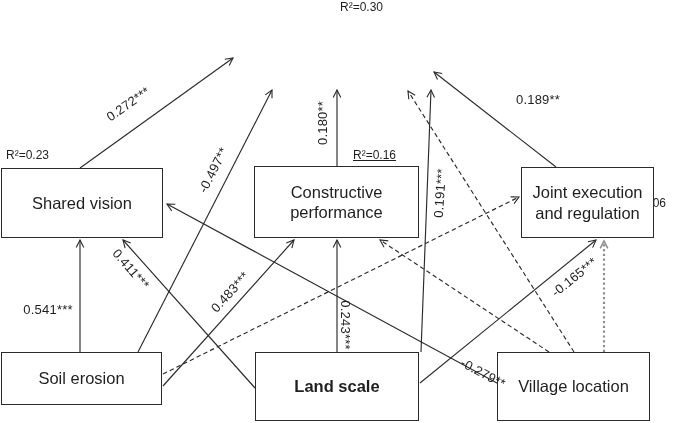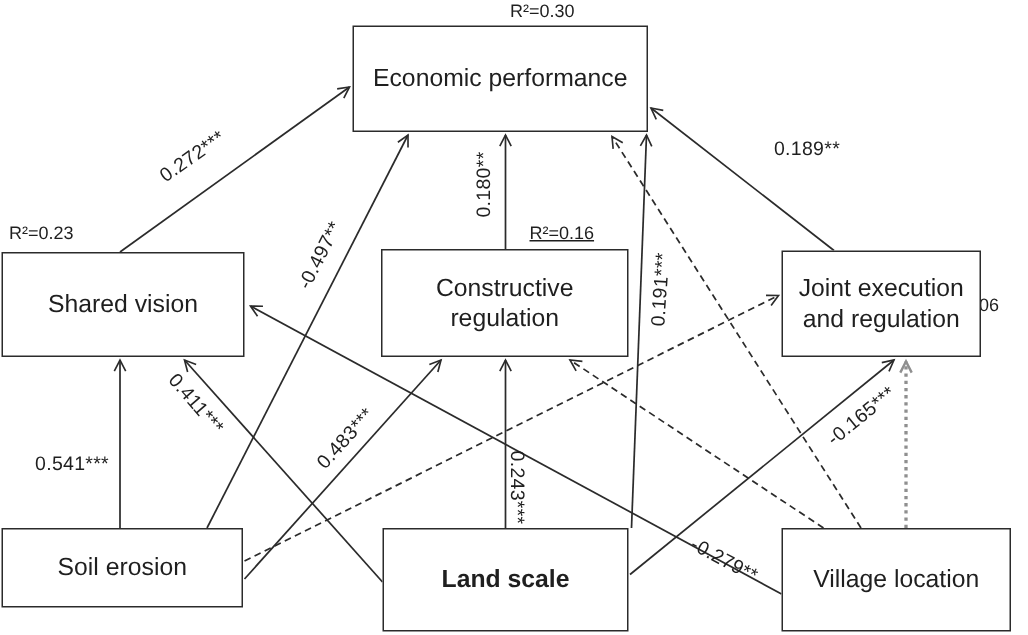--- a/index.html
+++ b/index.html
@@ -21,21 +21,21 @@
     transform-origin:center center;letter-spacing:0.2px;
   }
   #edge-svg{position:absolute;left:0;top:0;z-index:1;}
   
   .n-economic     {left:235px;top:17px;width:197px;height:71px;}
   .n-shared       {left:1px;  top:168px;width:162px;height:70px;}
   .n-constructive {left:254px;top:166px;width:165px;height:72px;}
   .n-joint        {left:521px;top:167px;width:133px;height:71px;}
   .n-soil         {left:1px;  top:352px;width:161px;height:53px;}
   .n-land         {left:255px;top:352px;width:164px;height:69px;font-weight:bold;}
-  .n-village      {left:521px;top:352px;width:153px;height:69px;}
+  .n-village      {left:497px;top:352px;width:153px;height:69px;}
   .r2-economic    {left:340px;top:0px;}
   .r2-shared      {left:6px;  top:148px;}
   .r2-constructive{left:353px;top:148px;text-decoration:underline;}
   .r2-joint       {left:623px;top:148px;margin-top:48px;}
 </style>
 </head>
 <body>
 
 <div class="canvas">
 
@@ -75,27 +75,26 @@
       <div class="edge-label" style="left: 538px; top: 99px; transform: translate(-50%, -50%) rotate(0deg);">0.189**</div>
       <div class="edge-label" style="left: 48px; top: 309px; transform: translate(-50%, -50%) rotate(0deg);">0.541***</div>
       <div class="edge-label" style="left: 131px; top: 269px; transform: translate(-50%, -50%) rotate(49deg);">0.411***</div>
       <div class="edge-label" style="left: 230px; top: 292px; transform: translate(-50%, -50%) rotate(-48deg);">0.483***</div>
       <div class="edge-label" style="left: 345px; top: 325px; transform: translate(-50%, -50%) rotate(90deg);">0.243***</div>
       <div class="edge-label" style="left: 574px; top: 277px; transform: translate(-50%, -50%) rotate(-39deg);">-0.165***</div>
       <div class="edge-label" style="left: 483px; top: 373px; transform: translate(-50%, -50%) rotate(28deg);">-0.279**</div>
     </div>
 
   <div class="r2 r2-economic">R²=0.30</div>
-  <div class="node n-economic">Economic performance</div>
 
   <div class="r2 r2-shared">R²=0.23</div>
   <div class="node n-shared">Shared vision</div>
 
   <div class="r2 r2-constructive">R²=0.16</div>
-  <div class="node n-constructive">Constructive regulation</div>
+  <div class="node n-constructive">Constructive performance</div>
 
   <div class="r2 r2-joint">R²=0.06</div>
   <div class="node n-joint">Joint execution and regulation</div>
 
   <div class="node n-soil">Soil erosion</div>
   <div class="node n-land">Land scale</div>
   <div class="node n-village">Village location</div>
 
 </div>
 

